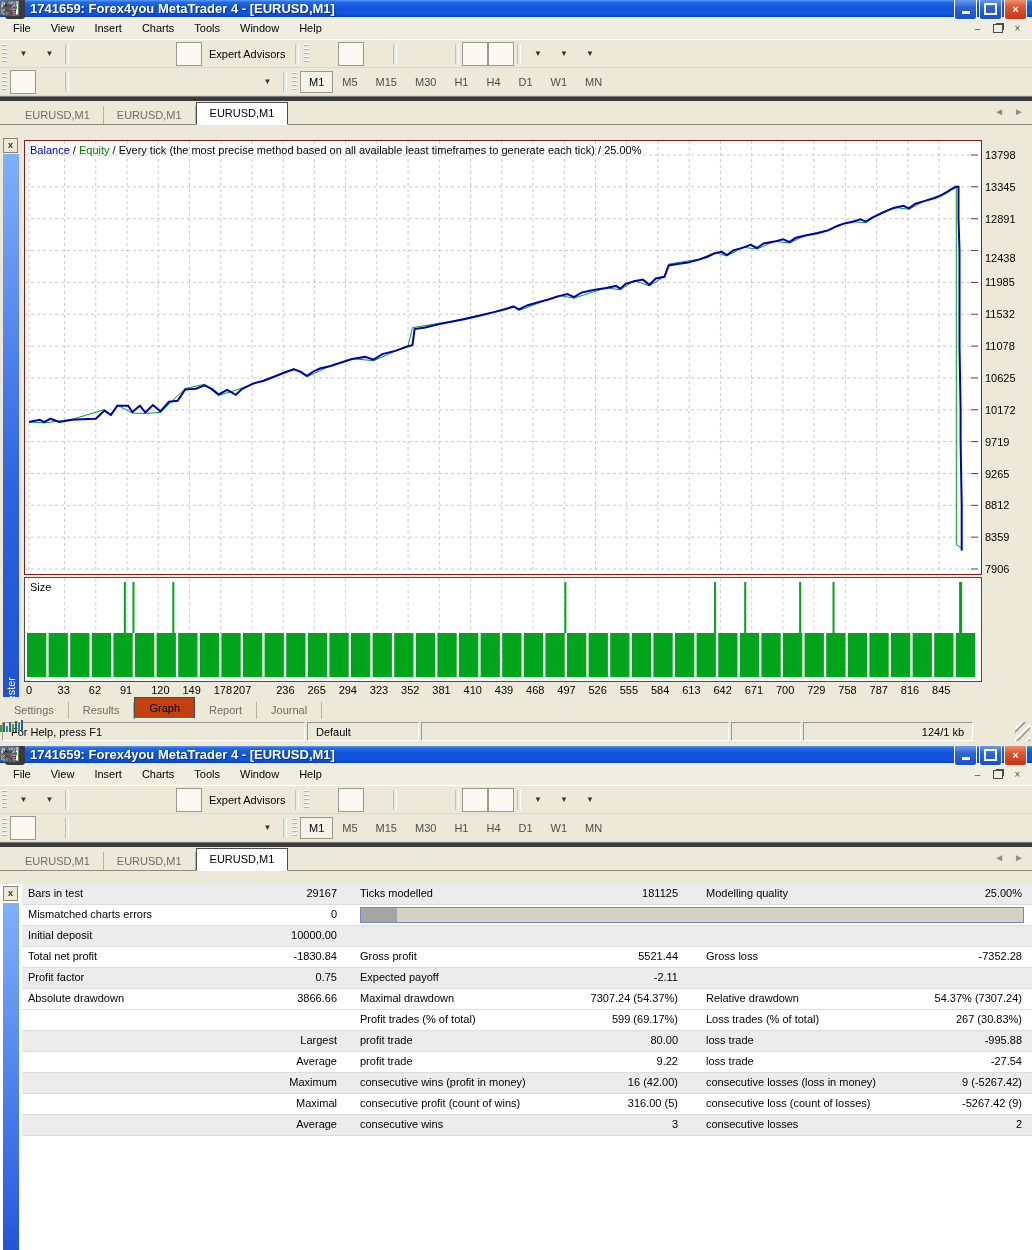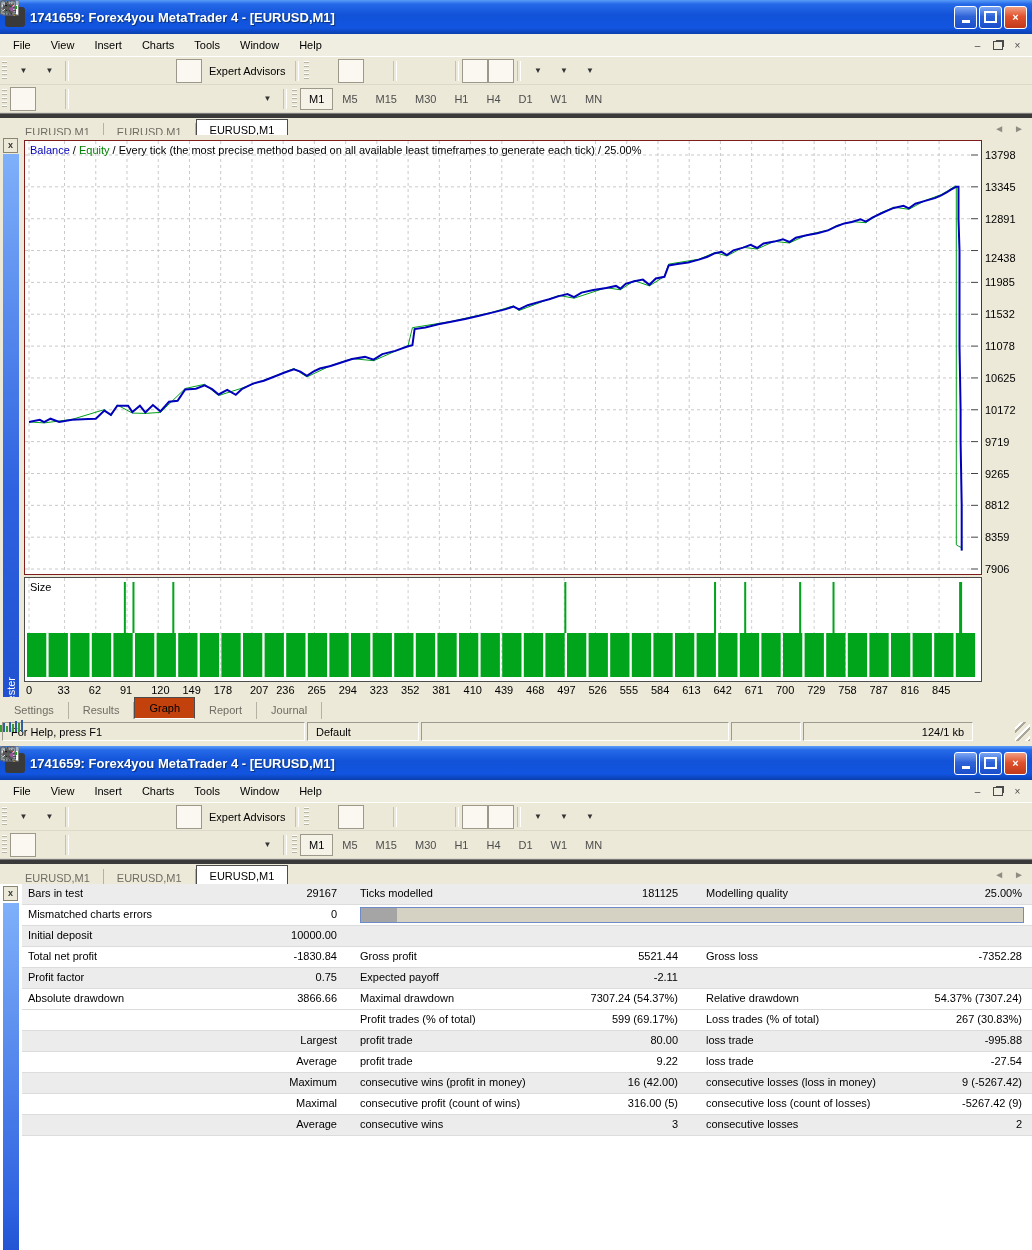--- a/index.html
+++ b/index.html
@@ -3,21 +3,21 @@
 <meta charset="utf-8">
 <style>
   html,body{margin:0;padding:0;}
   body{width:1032px;height:1250px;overflow:hidden;background:#ECE9D8;
        font-family:"Liberation Sans",sans-serif;font-size:11px;color:#000;position:relative;}
   .window{position:absolute;left:0;width:1032px;overflow:hidden;background:#ECE9D8;}
   #win1{top:0;height:746px;}
   #win2{top:746px;height:504px;}
 
   
-  .titlebar{height:34px;background:linear-gradient(180deg,#5A9EF8 0%,#2569E8 12%,#1152D8 45%,#1255E0 82%,#0A3FAE 100%);
+  .titlebar{height:17px;background:linear-gradient(180deg,#5A9EF8 0%,#2569E8 12%,#1152D8 45%,#1255E0 82%,#0A3FAE 100%);
     display:flex;align-items:center;padding:0 5px;color:#fff;}
   .titlebar .ttext{font-size:13px;font-weight:bold;flex:1;white-space:nowrap;
     text-shadow:1px 1px 1px #0A3070;margin-left:5px;}
   .applogo{width:20px;height:20px;background:#3a3a3a;border-radius:3px;display:flex;align-items:center;justify-content:center;}
   .wbtns{display:flex;gap:2px;}
   .wbtn{width:21px;height:21px;border-radius:3px;border:1px solid #fff;
     background:linear-gradient(180deg,#7DA8F4,#2E63D8 45%,#1B4ECB);display:flex;align-items:center;justify-content:center;
     color:#fff;font-weight:bold;font-size:11px;}
   .wbtn.close{background:linear-gradient(180deg,#F2A083,#E0512C 45%,#C23A1A);}
   .glyph-min{width:8px;height:3px;background:#fff;margin-top:8px;}
@@ -550,21 +550,21 @@
         </svg>
     </div>
     <div class="xlabels" id="xlabels">
         <span style="left: 26px;">0</span>
         <span style="left: 57.541px;">33</span>
         <span style="left: 88.774px;">62</span>
         <span style="left: 120.007px;">91</span>
         <span style="left: 151.24px;">120</span>
         <span style="left: 182.473px;">149</span>
         <span style="left: 213.706px;">178</span>
-        <span style="left: 250px;">207</span>
+        <span style="left: 233px;">207</span>
         <span style="left: 276.172px;">236</span>
         <span style="left: 307.405px;">265</span>
         <span style="left: 338.638px;">294</span>
         <span style="left: 369.871px;">323</span>
         <span style="left: 401.104px;">352</span>
         <span style="left: 432.337px;">381</span>
         <span style="left: 463.57px;">410</span>
         <span style="left: 494.803px;">439</span>
         <span style="left: 526.036px;">468</span>
         <span style="left: 557.269px;">497</span>

